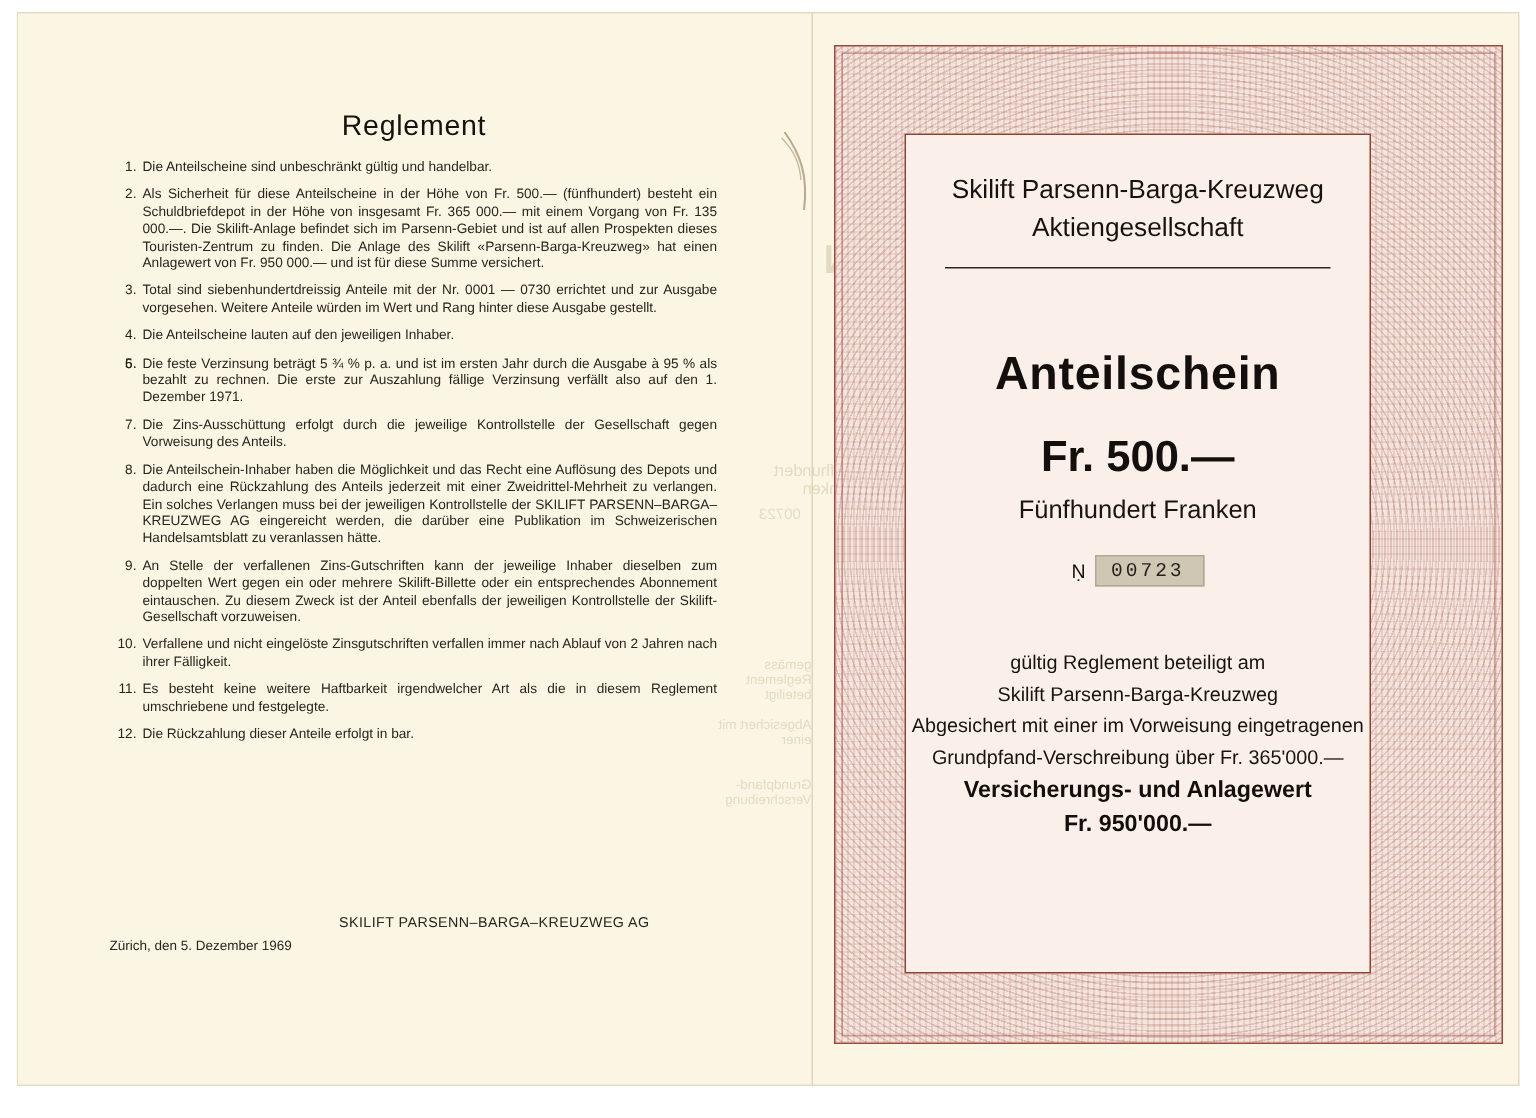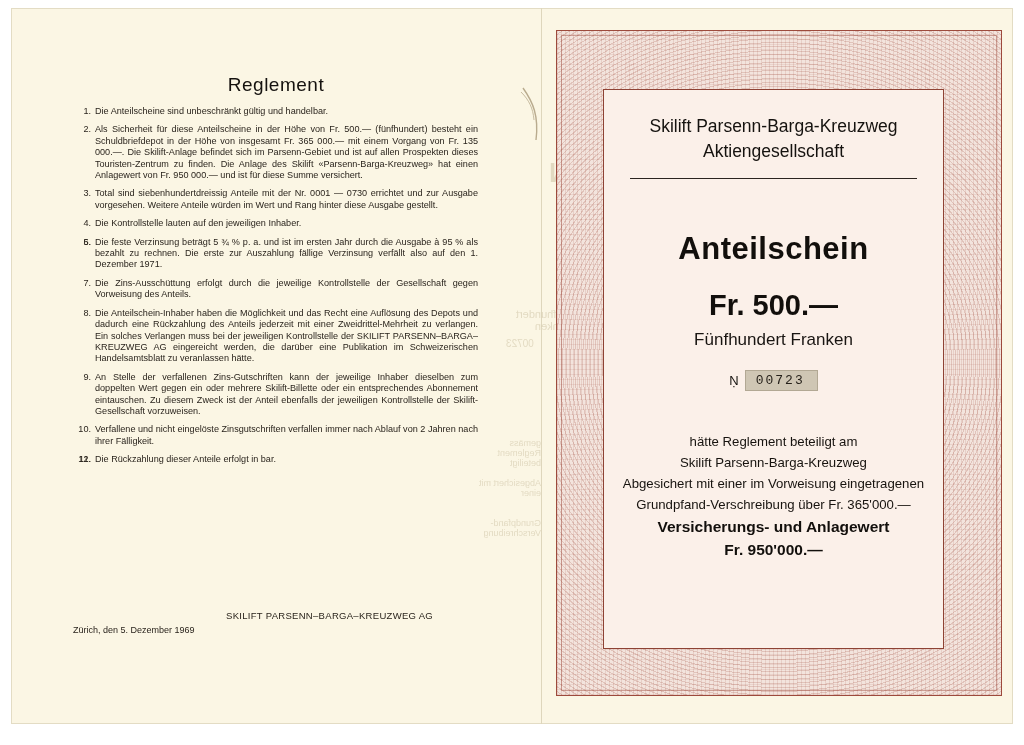--- a/index.html
+++ b/index.html
@@ -144,21 +144,21 @@
   .guilloche-edge {
     position: absolute;
     inset: 4px;
     border: 1px solid rgba(157,74,60,0.45);
     pointer-events: none;
   }
   .inner-frame {
     position: absolute;
     left: 46px;
     top: 58px;
-    width: 341px;
+    width: 311px;
     height: 560px;
     background: #fbf0e9;
     border: 1.5px solid #8e4234;
     box-sizing: border-box;
   }
   .cert-head {
     margin-top: 24px;
     text-align: center;
     font-size: 17.5px;
     line-height: 25px;
@@ -260,21 +260,21 @@
       <li class="clause">
         <span class="num">2.</span>
         <span>Als Sicherheit für diese Anteilscheine in der Höhe von Fr. 500.— (fünfhundert) besteht ein Schuldbriefdepot in der Höhe von insgesamt Fr. 365 000.— mit einem Vorgang von Fr. 135 000.—. Die Skilift-Anlage befindet sich im Parsenn-Gebiet und ist auf allen Prospekten dieses Touristen-Zentrum zu finden. Die Anlage des Skilift «Parsenn-Barga-Kreuzweg» hat einen Anlagewert von Fr. 950 000.— und ist für diese Summe versichert.</span>
       </li>
       <li class="clause">
         <span class="num">3.</span>
         <span>Total sind siebenhundertdreissig Anteile mit der Nr. 0001 — 0730 errichtet und zur Ausgabe vorgesehen. Weitere Anteile würden im Wert und Rang hinter diese Ausgabe gestellt.</span>
       </li>
       <li class="clause">
         <span class="num">4.</span>
-        <span>Die Kontrollstelle lauten auf den jeweiligen Inhaber.</span>
+        <span>Die Anteilscheine lauten auf den jeweiligen Inhaber.</span>
       </li>
       <li class="clause">
         <span class="num">5.</span>
       </li>
       <li class="clause">
         <span class="num">6.</span>
         <span>Die feste Verzinsung beträgt 5 ¾ % p. a. und ist im ersten Jahr durch die Ausgabe à 95 % als bezahlt zu rechnen. Die erste zur Auszahlung fällige Verzinsung verfällt also auf den 1. Dezember 1971.</span>
       </li>
       <li class="clause">
         <span class="num">7.</span>
@@ -287,20 +287,21 @@
       <li class="clause">
         <span class="num">9.</span>
         <span>An Stelle der verfallenen Zins-Gutschriften kann der jeweilige Inhaber dieselben zum doppelten Wert gegen ein oder mehrere Skilift-Billette oder ein entsprechendes Abonnement eintauschen. Zu diesem Zweck ist der Anteil ebenfalls der jeweiligen Kontrollstelle der Skilift-Gesellschaft vorzuweisen.</span>
       </li>
       <li class="clause">
         <span class="num">10.</span>
         <span>Verfallene und nicht eingelöste Zinsgutschriften verfallen immer nach Ablauf von 2 Jahren nach ihrer Fälligkeit.</span>
       </li>
       <li class="clause">
         <span class="num">11.</span>
+        <span>Es besteht keine weitere Haftbarkeit irgendwelcher Art als die in diesem Reglement umschriebene und festgelegte.</span>
       </li>
       <li class="clause">
         <span class="num">12.</span>
         <span>Die Rückzahlung dieser Anteile erfolgt in bar.</span>
       </li>
     </ul>
 
     <div class="sign-date">Zürich, den 5. Dezember 1969</div>
     <div class="sign-company">SKILIFT PARSENN–BARGA–KREUZWEG AG</div>
   </div>
@@ -317,21 +318,21 @@
 
       <div class="cert-type">Anteilschein</div>
       <div class="cert-amount">Fr. 500.—</div>
       <div class="cert-amount-words">Fünfhundert Franken</div>
 
       <div class="serial-row">
         <span class="serial-label">Ṇ</span><span class="serial-box">00723</span>
       </div>
 
       <div class="body-lines">
-        <div>hätte Reglement beteiligt am</div>
+        <div>gültig Reglement beteiligt am</div>
         <div>Skilift Parsenn-Barga-Kreuzweg</div>
         <div>Abgesichert mit einer im Vorweisung eingetragenen</div>
         <div>Grundpfand-Verschreibung über Fr. 365'000.—</div>
       </div>
 
       <div class="value-block">
         <div>Versicherungs- und Anlagewert</div>
         <div>Fr. 950'000.—</div>
       </div>
     </div>

